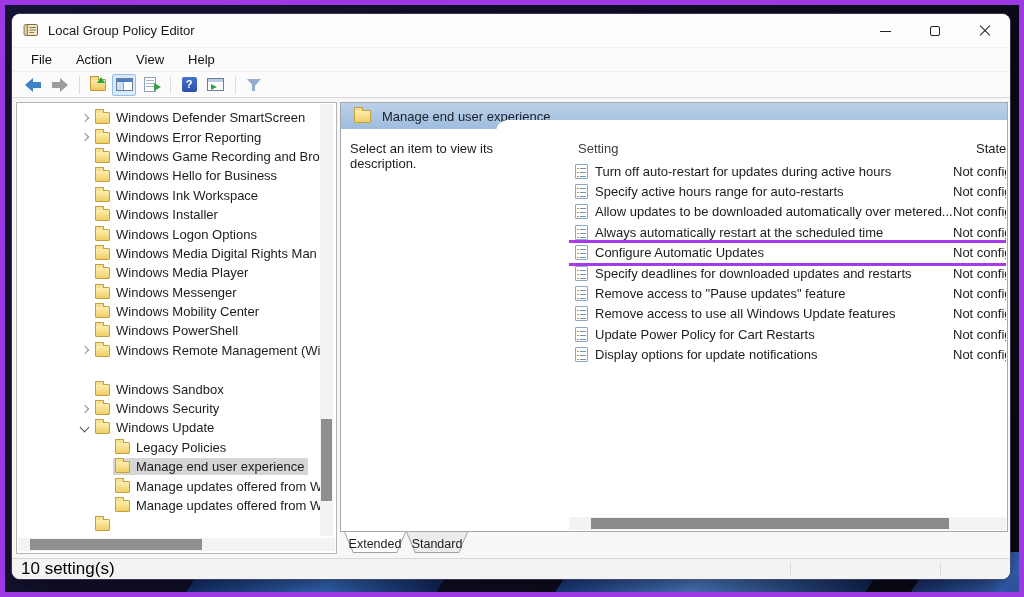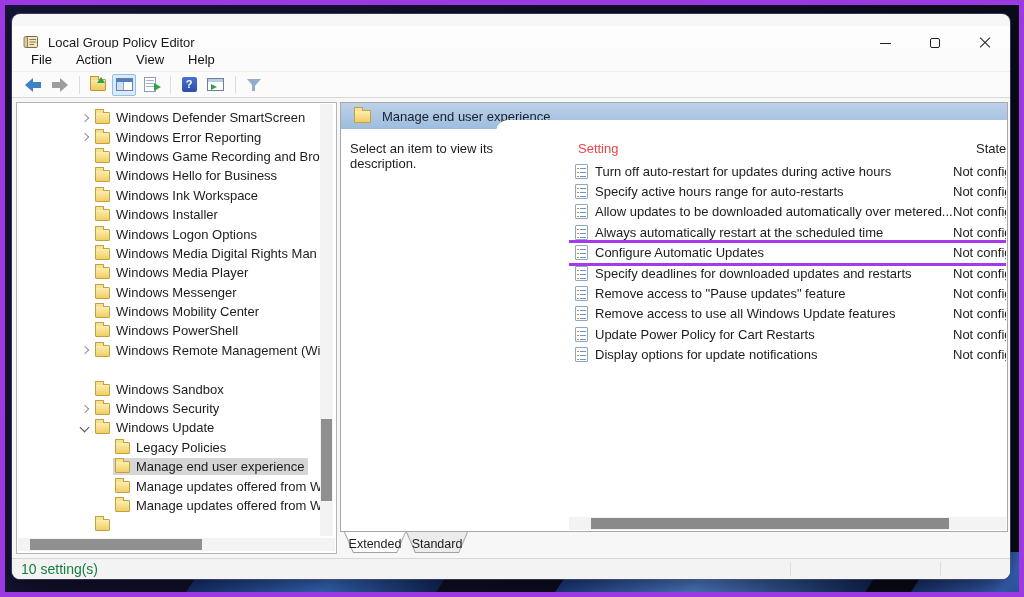--- a/index.html
+++ b/index.html
@@ -10,21 +10,21 @@
 
   
   .ribbon { position:absolute; transform:skewX(-33deg); opacity:.95; }
   .ribbon.r1 { bottom:-14px; left:190px; width:250px; height:55px; background:linear-gradient(100deg,#16357c,#3f7de0 55%,#122c66); }
   .ribbon.r2 { bottom:-18px; left:560px; width:310px; height:66px; background:linear-gradient(100deg,#1c3f90,#5b93ea 45%,#122a60); }
   .ribbon.r3 { bottom:-12px; left:915px; width:150px; height:52px; background:linear-gradient(100deg,#1b3577,#3e6fd0 60%,#0f2150); }
 
   
   .window { position:absolute; left:7px; top:9px; width:998px; height:565px; background:#f7f7f7; border-radius:8px; box-shadow:0 0 0 1px rgba(90,90,120,.55), 0 10px 30px rgba(0,0,0,.55); overflow:hidden; }
 
-  .titlebar { position:absolute; left:0; top:0; right:0; height:34px; background:#fdfdfd; display:flex; align-items:center; padding-left:11px; border-bottom:1px solid #f1f1f1;margin-top:12px; }
+  .titlebar { position:absolute; left:0; top:0; right:0; height:34px; background:#fdfdfd; display:flex; align-items:center; padding-left:11px; border-bottom:1px solid #f1f1f1; }
   .title-text { margin-left:8px; font-size:13px; color:#191919; }
   .win-controls { position:absolute; right:0; top:0; height:34px; display:flex; }
   .win-btn { width:50px; height:34px; display:flex; align-items:center; justify-content:center; background:transparent; border:none; cursor:default; position:relative; }
   .glyph-min { width:11px; height:1px; background:#222; }
   .glyph-max { width:10px; height:10px; border:1px solid #222; border-radius:2px; }
   .glyph-close { position:relative; width:12px; height:12px; }
   .glyph-close::before,.glyph-close::after { content:""; position:absolute; left:-1px; top:5px; width:14px; height:1px; background:#222; }
   .glyph-close::before { transform:rotate(45deg); }
   .glyph-close::after { transform:rotate(-45deg); }
 
@@ -92,21 +92,21 @@
   .right-area { position:absolute; left:328px; top:4px; width:668px; height:452px; }
   .right-box { position:absolute; left:0; top:0; right:0; height:430px; background:#fff; border:1px solid #a8a8a8; overflow:hidden; }
   .blue-band { position:absolute; left:0; top:0; right:0; height:26px; background:linear-gradient(180deg,#bdd1e9,#9dbcdd); display:flex; align-items:center; padding-left:13px; }
   .band-curve { position:absolute; left:155px; top:17px; right:0; height:12px; background:#fff; border-top-left-radius:14px; }
   .band-title { margin-left:11px; font-size:13px; color:#17202b; }
   .blue-band .folder { width:17px; height:13px; }
   .description { position:absolute; left:9px; top:38px; width:212px; font-size:13px; color:#1c1c1c; }
 
   .list-area { position:absolute; left:228px; top:26px; right:1px; bottom:0; overflow:hidden; }
   .list-header { position:absolute; left:0; top:12px; right:0; height:20px; white-space:nowrap; }
-  .col-setting { position:absolute; left:9px; color:#ef4444; }
+  .col-setting { position:absolute; left:9px; color:#404040; }
   .col-state { position:absolute; left:407px; color:#1c1c1c; }
   .srows { position:absolute; left:0; top:32px; right:0; }
   .srow { position:relative; height:20.4px; display:flex; align-items:center; padding-left:6px; white-space:nowrap; overflow:hidden; }
   .policy-icon { width:13px; height:15px; flex:none; background:#fff; border:1px solid #8ea6c6; border-radius:1px; position:relative; margin-right:7px; }
   .policy-icon::before { content:""; position:absolute; left:4px; right:1px; top:3px; height:9px; background:repeating-linear-gradient(180deg,#6f94c2 0 1px,transparent 1px 4px); }
   .policy-icon::after { content:""; position:absolute; left:1px; top:3px; width:2px; height:9px; background:repeating-linear-gradient(180deg,#c98f3a 0 1px,transparent 1px 4px); }
   .s-label { font-size:13px; color:#1c1c1c;text-align:center; }
   .s-state { position:absolute; left:384px; font-size:13px; color:#1c1c1c; }
   .srow.highlighted { outline:3px solid var(--highlight-purple,#a63ae8); outline-offset:0px; z-index:5; }
 
@@ -115,21 +115,21 @@
 
   .tab-strip { position:absolute; left:0; right:0; top:430px; height:22px; display:flex; padding-left:4px; }
   .tab { position:relative; height:21px; min-width:62px; border:none; background:none; font-family:inherit; }
   .tab .tab-bg { position:absolute; inset:0; background:#a0a0a0; clip-path:polygon(0 0,100% 0,calc(100% - 9px) 100%,9px 100%); }
   .tab .tab-fill { position:absolute; inset:0 1px 1px 1px; background:#ececec; clip-path:polygon(0 0,100% 0,calc(100% - 8.4px) 100%,8.6px 100%); }
   .tab.active .tab-fill { background:#fff; }
   .tab .tab-label { position:relative; font-size:12.5px; color:#1c1c1c; padding:0 4px; top:1px; }
 
   
   .statusbar { position:absolute; left:0; right:0; bottom:0; height:21px; background:#f3f3f3; border-top:1px solid #d8d8d8; display:flex; align-items:center; padding-left:9px; }
-  .status-text { font-size:14px; color:#15803d; }
+  .status-text { font-size:17px; color:#000000; }
   .status-sep { position:absolute; top:3px; bottom:3px; width:1px; background:#dcdcdc; }
   .status-sep.s1 { left:778px; }
   .status-sep.s2 { left:928px; }
 </style>
 </head>
 <body>
 
 <div class="frame">
   <div class="ribbon r1"></div>
   <div class="ribbon r2"></div>

